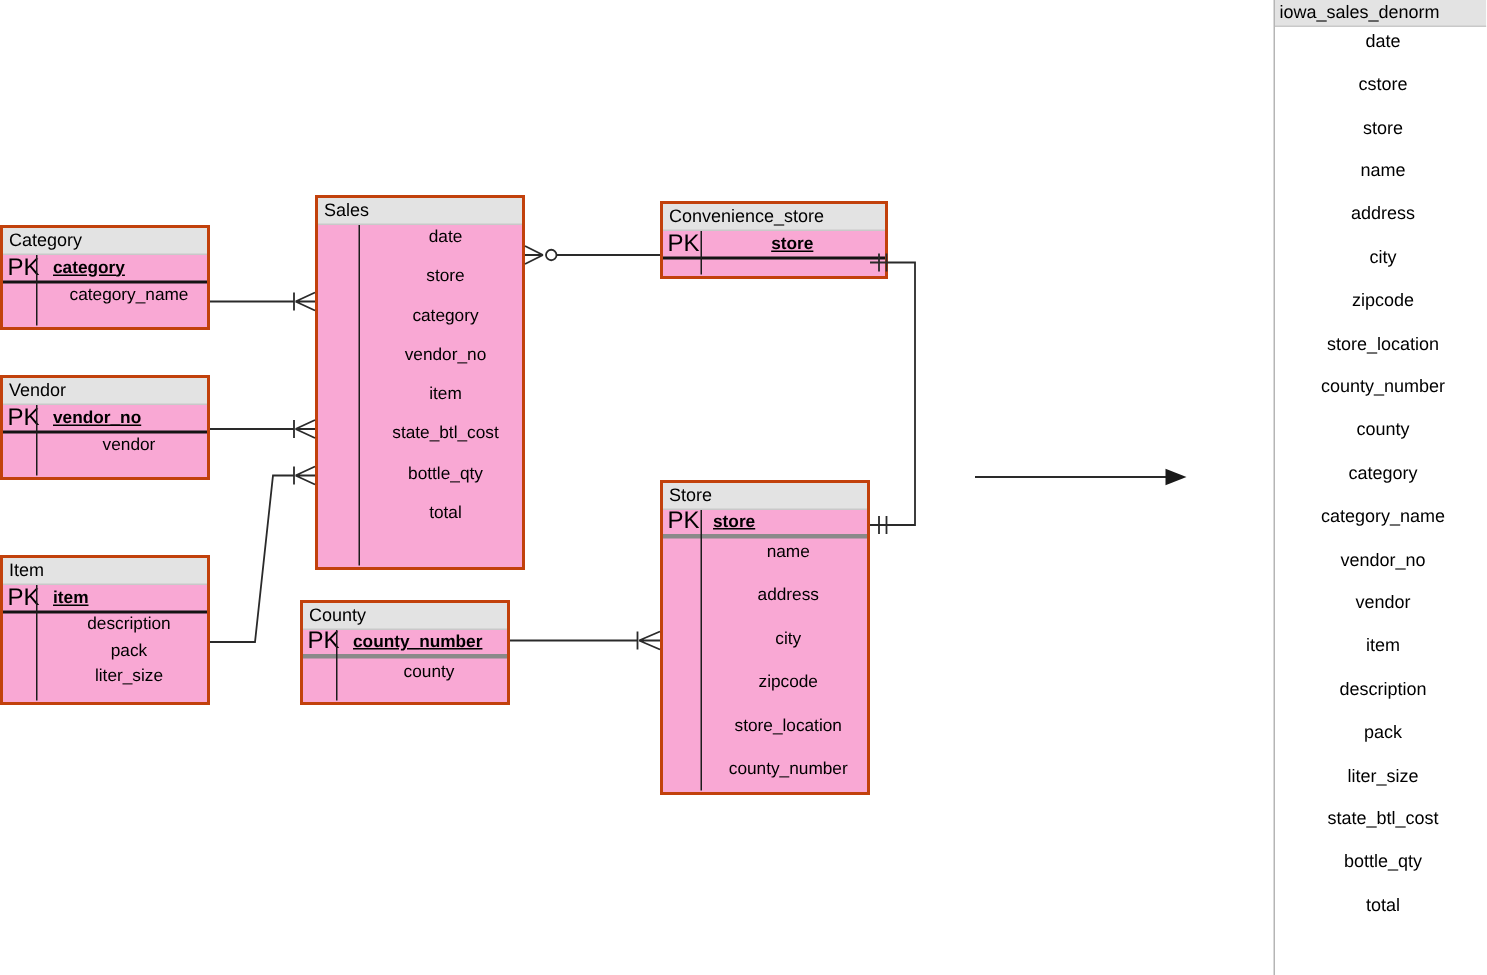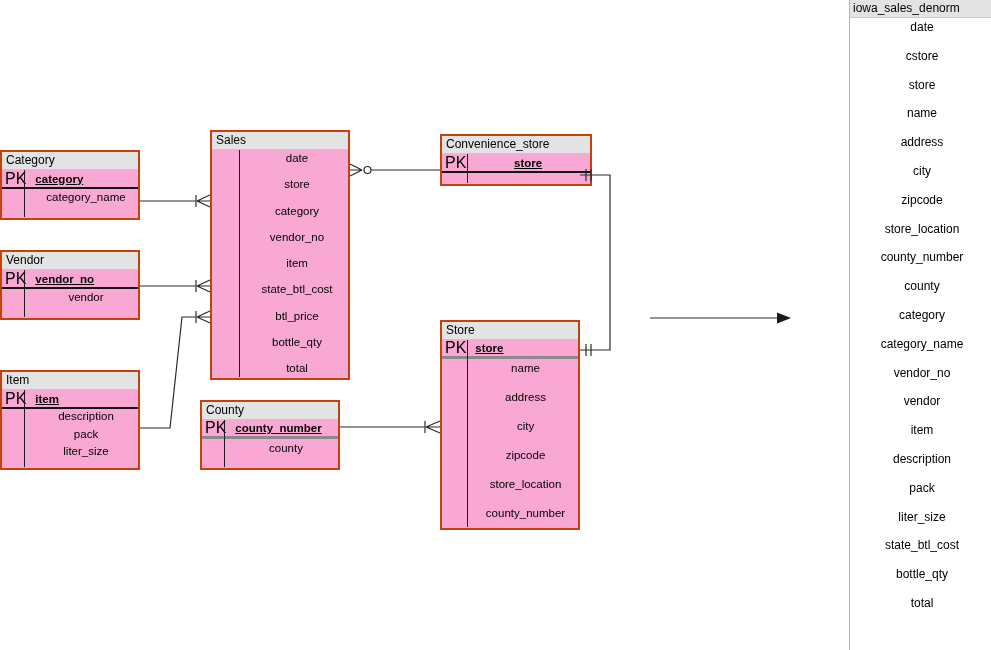--- a/index.html
+++ b/index.html
@@ -105,21 +105,20 @@
     <div class="e-header">Sales</div>
     <div class="e-body">
       <div class="vline"></div>
       <div class="fields">
           <div class="field-row">date</div>
           <div class="field-row">store</div>
           <div class="field-row">category</div>
           <div class="field-row">vendor_no</div>
           <div class="field-row">item</div>
           <div class="field-row">state_btl_cost</div>
-          <div class="field-row">btl_price</div>
           <div class="field-row">bottle_qty</div>
           <div class="field-row">total</div>
         </div>
     </div>
   </div>
 
   <div class="entity" id="e-county">
     <div class="e-header">County</div>
     <div class="e-body">
       <div class="vline"></div>

